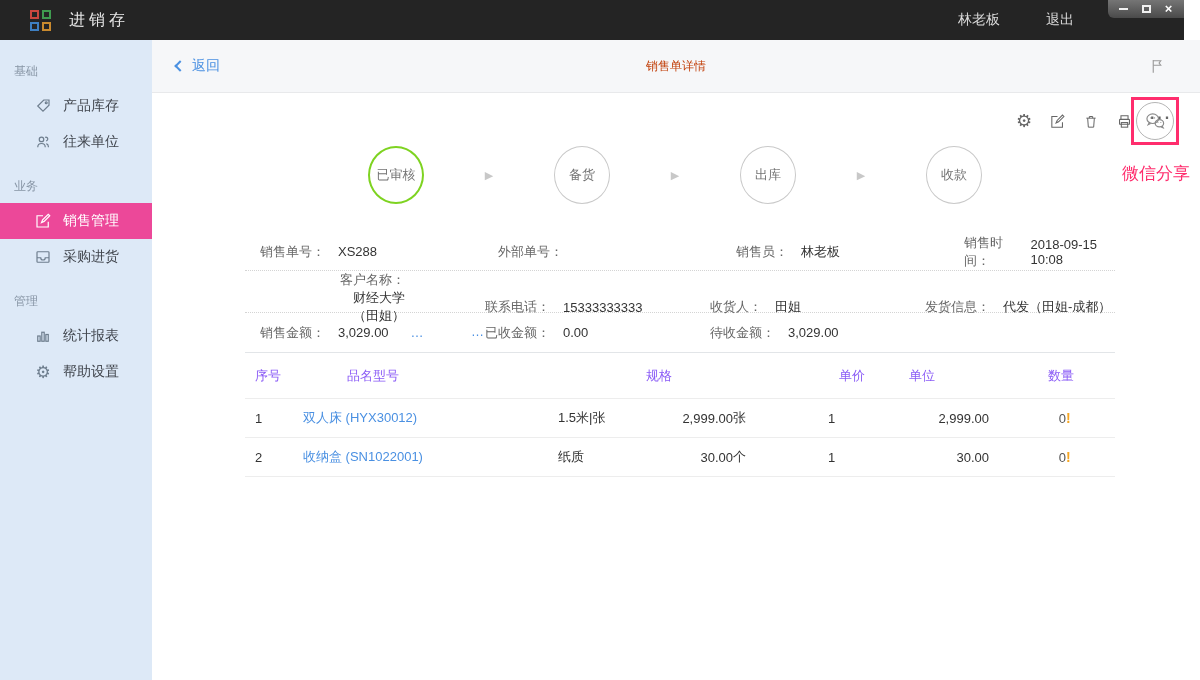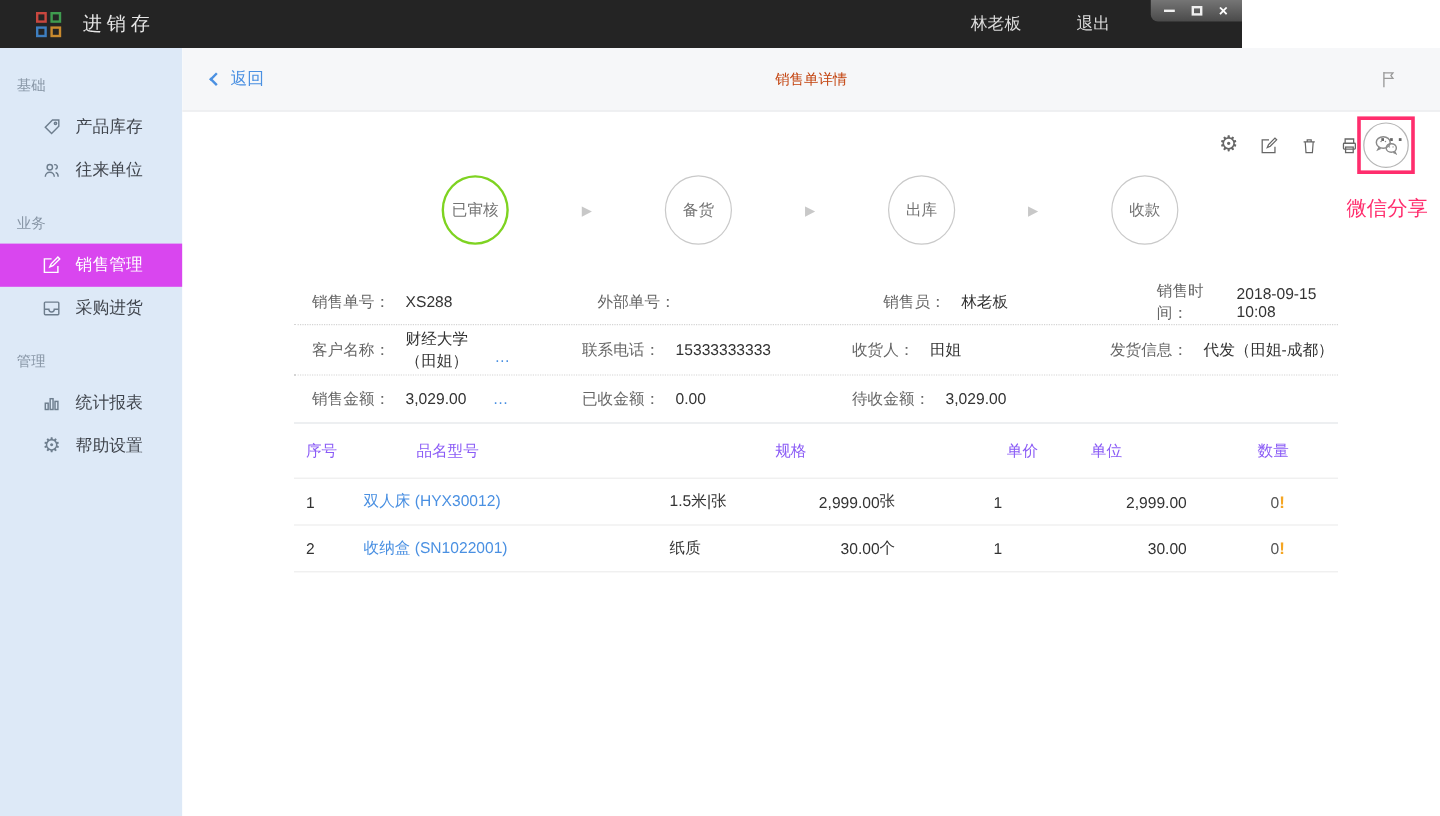--- a/index.html
+++ b/index.html
@@ -1,20 +1,20 @@
 <!DOCTYPE html>
 <html><head>
 <meta charset="utf-8">
 <style>
   * { margin:0; padding:0; box-sizing:border-box; }
   html,body { width:1200px; height:680px; overflow:hidden;
     font-family:"Liberation Sans", sans-serif; background:#fff; }
 
   
-  .topbar { position:absolute; top:0; left:0; width:1035px; height:40px;
+  .topbar { position:absolute; top:0; left:0; width:1184px; height:40px;
     background:#242424; display:flex; align-items:center; }
   .logo { display:grid; grid-template-columns:9px 9px; grid-gap:3px; margin-left:30px; }
   .logo span { width:9px; height:9px; border:2px solid; }
   .logo .sq-red{border-color:#c9473f;} .logo .sq-green{border-color:#3f9b4f;}
   .logo .sq-blue{border-color:#3e7fc1;} .logo .sq-orange{border-color:#c98a2e;}
   .app-title { color:#e6e6e6; font-size:16px; letter-spacing:4px; margin-left:18px; }
   .topbar-right { position:absolute; right:110px; display:flex; gap:46px; }
   .topbar-right div { color:#dcdcdc; font-size:14px; cursor:pointer; }
   .win-tab { position:absolute; top:0; right:0; width:76px; height:18px;
     background:linear-gradient(#757575,#4a4a4a); border-radius:0 0 0 6px;
@@ -28,21 +28,21 @@
   .sidebar { position:absolute; top:40px; left:0; width:152px; height:640px;
     background:#dde9f7; padding-top:13px; }
   .side-section { color:#8795a5; font-size:12px; padding:10px 0 8px 14px; margin-top:8px; }
   .side-section:first-child { margin-top:0; }
   .side-item { height:36px; display:flex; align-items:center; padding-left:33px;
     color:#40454d; font-size:14px; cursor:pointer; }
   .side-item .ic { width:20px; height:20px; margin-right:10px; display:flex;
     align-items:center; justify-content:center; }
   .side-item svg { stroke:#6e7e8e; }
   .side-item .gear-glyph { font-size:17px; color:#6e7e8e; font-family:"DejaVu Sans",sans-serif; }
-  .side-item.active { background:#d946ef; color:#fff; }
+  .side-item.active { background:#ec4899; color:#fff; }
   .side-item.active svg { stroke:#fff; }
 
   
   .main { position:absolute; top:40px; left:152px; width:1048px; height:640px;
     background:#fff; }
   .main-header { position:relative; height:53px; background:#f6f7f9;
     border-bottom:1px solid #e8e9eb; display:flex; align-items:center; }
   .back-link { display:flex; align-items:center; margin-left:24px; color:#4a90e2;
     font-size:14px; cursor:pointer; }
   .back-chevron { width:8px; height:8px; border-left:2px solid #4a90e2;
@@ -84,21 +84,21 @@
   .f-row.r1 { height:38px; border-bottom:1px dotted #d4d4d4;gap:13px; }
   .f-row.r2 { height:42px; border-bottom:1px dotted #d4d4d4; }
   .f-row.r3 { height:40px; border-bottom:1px solid #e2e5e8; }
   .f-cell { display:flex; align-items:center; }
   .f-cell:first-child { padding-left:15px; }
   .f-label { color:#666; }
   .f-value { color:#333; margin-left:13px; }
   .f-value.two-line { line-height:1.35; text-align:center; }
   .more-link { color:#4a90e2; margin-left:22px; cursor:pointer; letter-spacing:1px; }
   .more-link.low { align-self:flex-end; padding-bottom:4px; }
-  .f-cell.top-align { align-items:flex-end; }
+  .f-cell.top-align { align-items:flex-end;flex-direction:column; }
   .f-cell.top-align .f-label, .f-cell.top-align .f-value { align-self:center; }
 
   
   .table { margin-left:93px; width:870px; font-size:13px; }
   .t-row { display:grid;
     grid-template-columns:58px 255px 110px 65px 95px 58px 103px 77px 49px;
     align-items:center; }
   .t-head { height:46px; border-bottom:1px solid #ededed; color:#8b5cf6;gap:44px; }
   .t-body-row { height:39px; border-bottom:1px solid #ededed; color:#333; }
   .tc { padding:0; }

